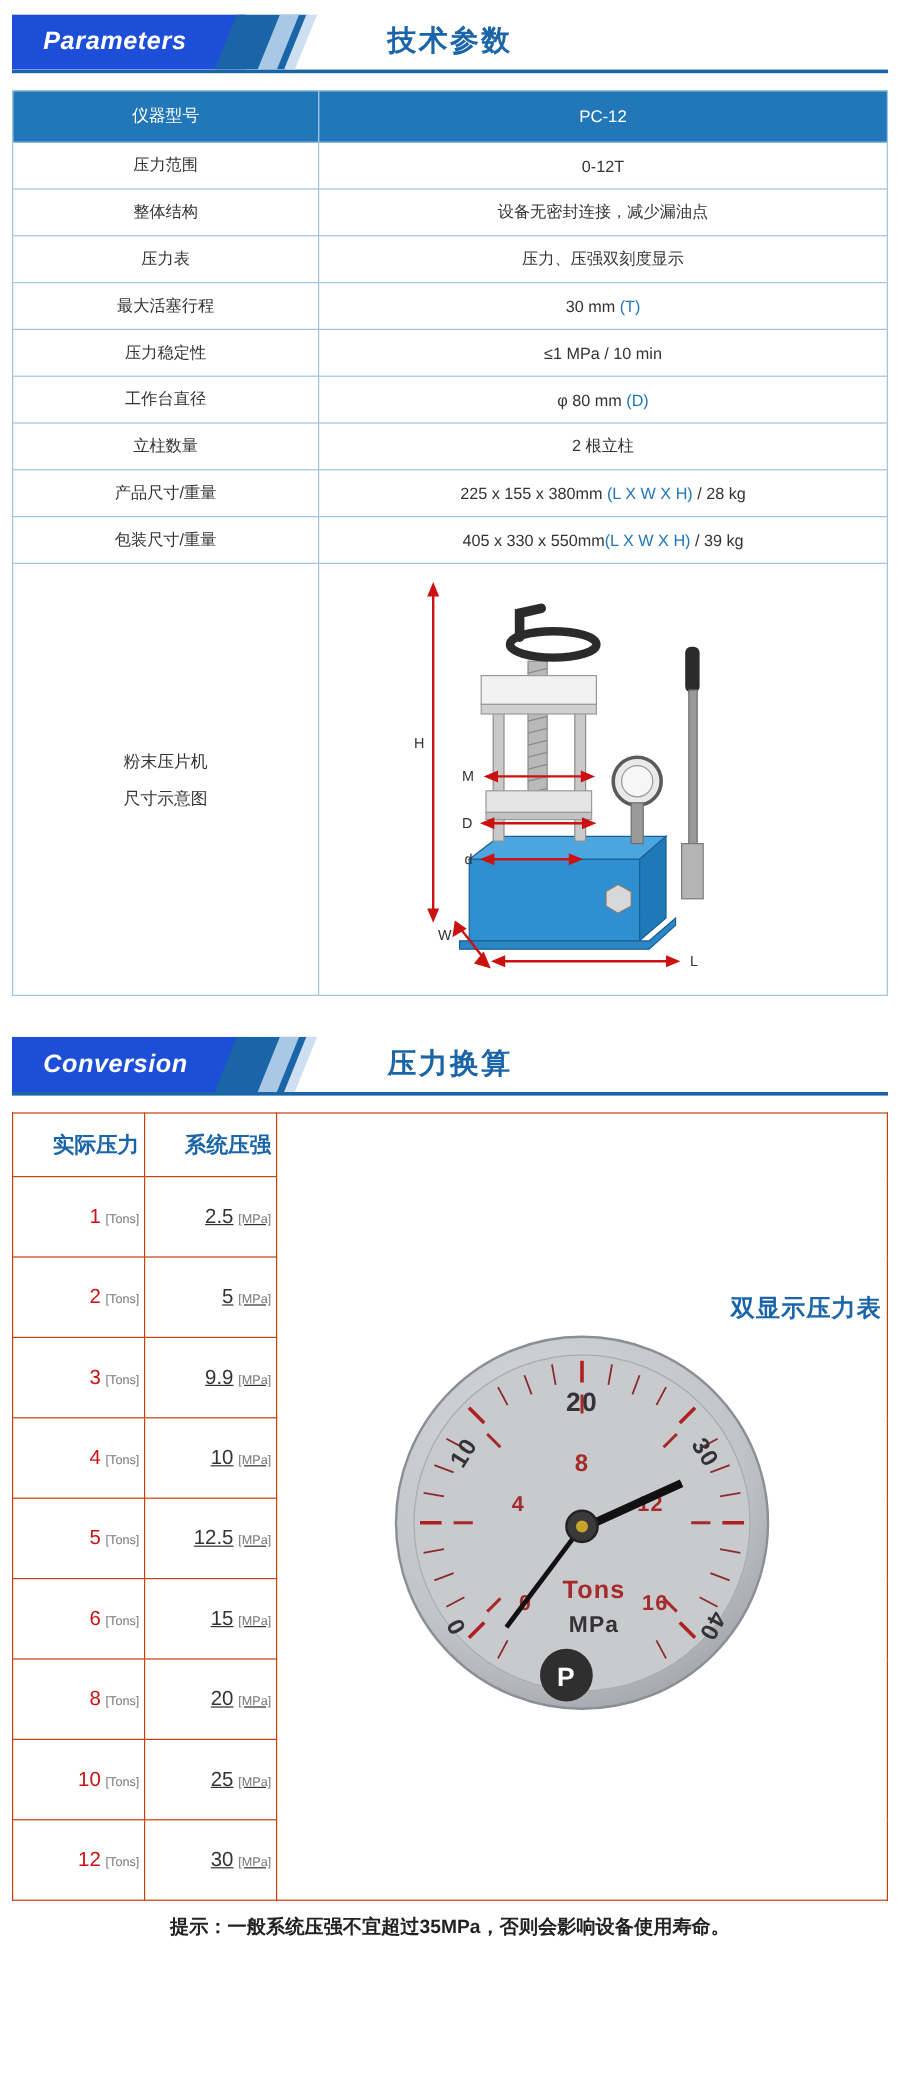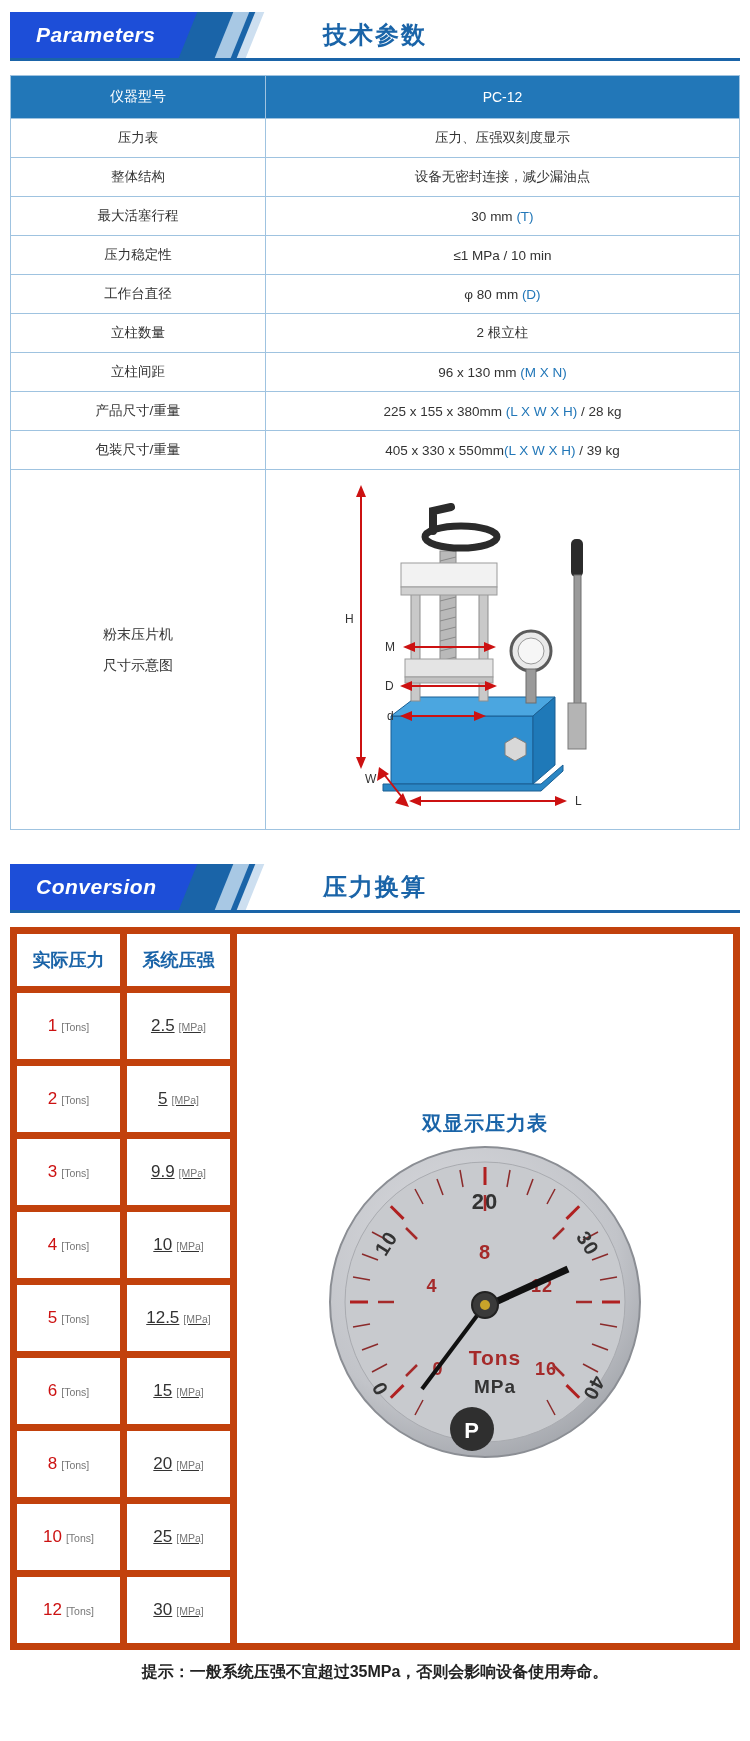--- a/index.html
+++ b/index.html
@@ -112,22 +112,22 @@
   svg.machine { display:block; margin: 0 auto; }
 
   
   table.conv {
     width: 100%;
     border-collapse: collapse;
     font-size: 15px;
     color: #333;
   }
   table.conv td, table.conv th {
-    border: 7px solid #c2410c;
-    text-align: center;
+    border: 1px solid #c2410c;
+    text-align: right;
     vertical-align: middle;
   }
   table.conv th {
     background: #ffffff;
     color: #1a64a8;
     font-size: 18px;
     font-weight: bold;
     padding: 14px 4px;
   }
   table.conv th.gauge-head { font-size: 20px; letter-spacing: 1px; }
@@ -171,46 +171,46 @@
   </div>
   <div class="banner-underline"></div>
 
   <table class="spec">
     <tbody>
       <tr class="head">
         <td class="label">仪器型号</td>
         <td>PC-12</td>
       </tr>
       <tr>
+        <td class="label">压力范围</td>
+        <td>0-12T</td>
+      </tr>
+      <tr>
+        <td class="label">整体结构</td>
+        <td>设备无密封连接，减少漏油点</td>
+      </tr>
+      <tr>
         <td class="label">压力表</td>
         <td>压力、压强双刻度显示</td>
       </tr>
       <tr>
-        <td class="label">整体结构</td>
-        <td>设备无密封连接，减少漏油点</td>
-      </tr>
-      <tr>
         <td class="label">最大活塞行程</td>
         <td><span>30 mm </span><span class="dim">(T)</span></td>
       </tr>
       <tr>
         <td class="label">压力稳定性</td>
         <td>≤1 MPa / 10 min</td>
       </tr>
       <tr>
         <td class="label">工作台直径</td>
         <td><span>φ 80 mm </span><span class="dim">(D)</span></td>
       </tr>
       <tr>
         <td class="label">立柱数量</td>
         <td>2 根立柱</td>
-      </tr>
-      <tr>
-        <td class="label">立柱间距</td>
-        <td><span>96 x 130 mm </span><span class="dim">(M X N)</span></td>
       </tr>
       <tr>
         <td class="label">产品尺寸/重量</td>
         <td><span>225 x 155 x 380mm </span><span class="dim">(L X W X H)</span><span> / 28 kg</span></td>
       </tr>
       <tr>
         <td class="label">包装尺寸/重量</td>
         <td><span>405 x 330 x 550mm</span><span class="dim">(L X W X H)</span><span> / 39 kg</span></td>
       </tr>
       <tr>

